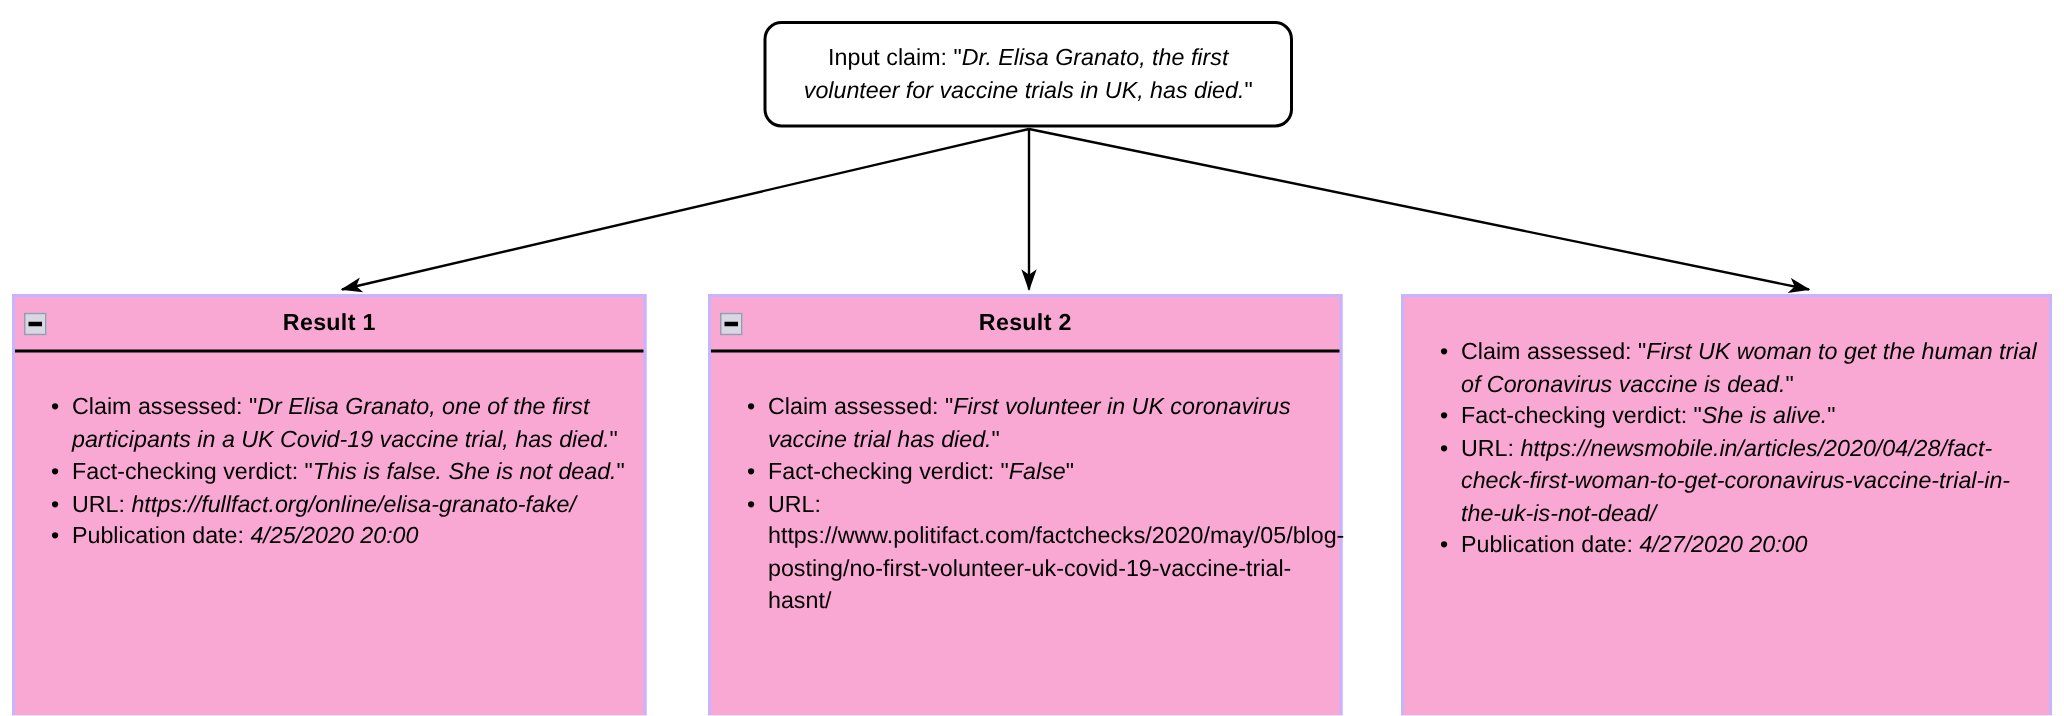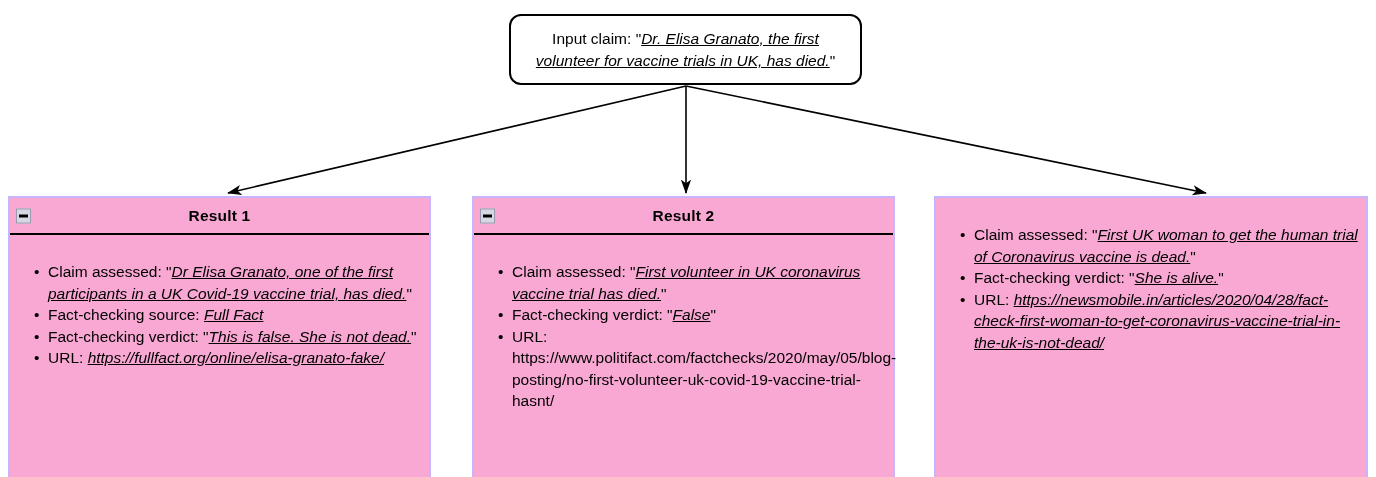--- a/index.html
+++ b/index.html
@@ -41,21 +41,21 @@
     display: flex;
     align-items: center;
     justify-content: center;
     text-align: center;
     padding: 4px 10px;
   }
   #input-claim-text {
     font-size: 15.5px;
     line-height: 22px;
   }
-  .it { font-style: italic; text-decoration: underline; }
+  .it { font-style: italic; }
 
   
   .result-box {
     position: absolute;
     top: 196px;
     height: 299px;
     box-sizing: border-box;
     border: 2px solid #c4b5fd;
     background: #f9a8d4;
   }
@@ -145,23 +145,23 @@
   <div class="result-box" id="result-box-1">
     <div class="result-header">
       <div class="collapse-icon">
           <span class="minus"></span>
         </div>
       <span class="result-title">Result 1</span>
     </div>
     <div class="result-body">
       <ul class="bullet-list">
         <li><span>Claim assessed: </span><span>"</span><span class="it">Dr Elisa Granato, one of the first participants in a UK Covid-19 vaccine trial, has died.</span><span>"</span></li>
-        <li><span>Fact-checking source: </span><span class="it">Full Fact</span></li>
         <li><span>Fact-checking verdict: </span><span>"</span><span class="it">This is false. She is not dead.</span><span>"</span></li>
         <li><span>URL: </span><span class="it">https://fullfact.org/online/elisa-granato-fake/</span></li>
+        <li><span>Publication date: </span><span class="it">4/25/2020 20:00</span></li>
       </ul>
     </div>
   </div>
 
   <div class="result-box" id="result-box-2">
     <div class="result-header">
       <div class="collapse-icon">
           <span class="minus"></span>
         </div>
       <span class="result-title">Result 2</span>
@@ -174,17 +174,18 @@
       </ul>
     </div>
   </div>
 
   <div class="result-box" id="result-box-3">
     <div class="result-body">
       <ul class="bullet-list">
         <li><span>Claim assessed: </span><span>"</span><span class="it">First UK woman to get the human trial of Coronavirus vaccine is dead.</span><span>"</span></li>
         <li><span>Fact-checking verdict: </span><span>"</span><span class="it">She is alive.</span><span>"</span></li>
         <li><span>URL: </span><span class="it">https://newsmobile.in/articles/2020/04/28/fact-check-first-woman-to-get-coronavirus-vaccine-trial-in-the-uk-is-not-dead/</span></li>
+        <li><span>Publication date: </span><span class="it">4/27/2020 20:00</span></li>
       </ul>
     </div>
   </div>
 
 </div>
 
 </body></html>

